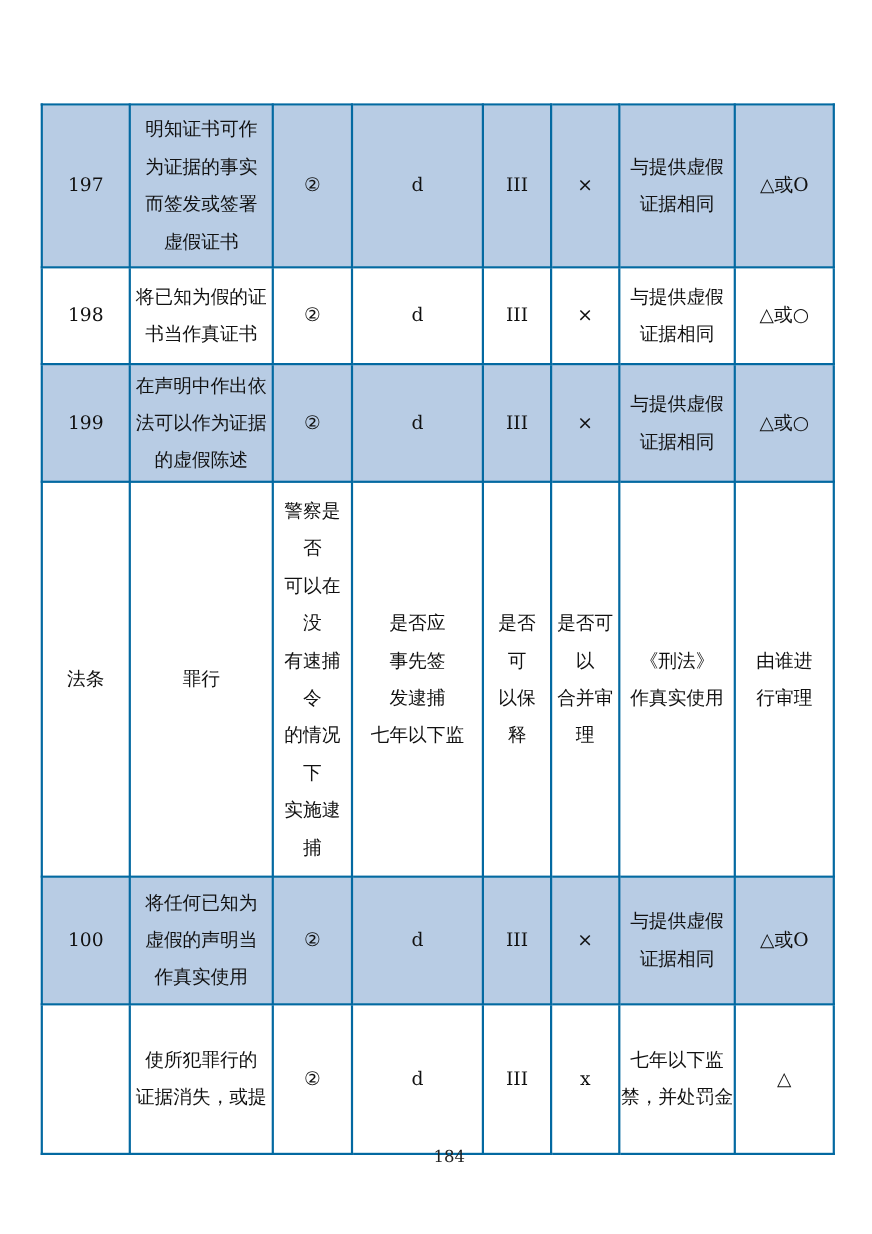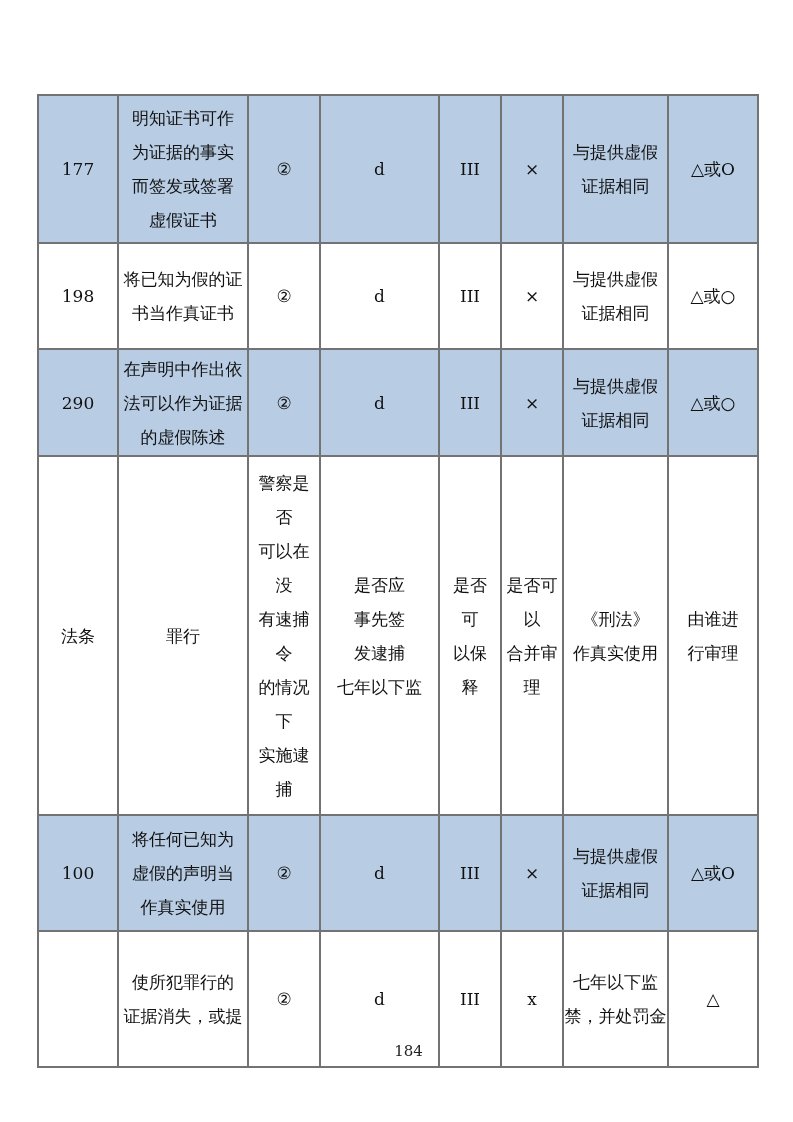--- a/index.html
+++ b/index.html
@@ -14,21 +14,21 @@
   }
   table.law-table {
     position: absolute;
     left: 37px;
     top: 94px;
     border-collapse: collapse;
     table-layout: fixed;
     width: 720px;
   }
   table.law-table td {
-    border: 2px solid #737373;
+    border: 2px solid #0369a1;
     text-align: center;
     vertical-align: middle;
     white-space: pre-line;
     font-size: 17px;
     line-height: 34px;
     padding: 0;
     overflow: hidden;
   }
   tr.shaded td { background: #b8cce4; }
   tr.plain  td { background: #ffffff; }
@@ -53,47 +53,47 @@
         <col style="width:130px">
         <col style="width:72px">
         <col style="width:119px">
       <col style="width:62px">
         <col style="width:62px">
         <col style="width:105px">
         <col style="width:90px">
     </colgroup>
     <tbody>
       <tr class="shaded" style="height:148px">
-        <td>177</td>
+        <td>197</td>
         <td>明知证书可作
 为证据的事实
 而签发或签署
 虚假证书</td>
         <td>②</td>
         <td>d</td>
         <td>III</td>
         <td>×</td>
         <td>与提供虚假
 证据相同</td>
         <td>△或O</td>
       </tr>
-      <tr class="plain" style="height:106px">
+      <tr class="plain" style="height:88px">
         <td>198</td>
         <td>将已知为假的证
 书当作真证书</td>
         <td>②</td>
         <td>d</td>
         <td>III</td>
         <td>×</td>
         <td>与提供虚假
 证据相同</td>
         <td>△或○</td>
       </tr>
       <tr class="shaded" style="height:107px">
-        <td>290</td>
+        <td>199</td>
         <td>在声明中作出依
 法可以作为证据
 的虚假陈述</td>
         <td>②</td>
         <td>d</td>
         <td>III</td>
         <td>×</td>
         <td>与提供虚假
 证据相同</td>
         <td>△或○</td>

